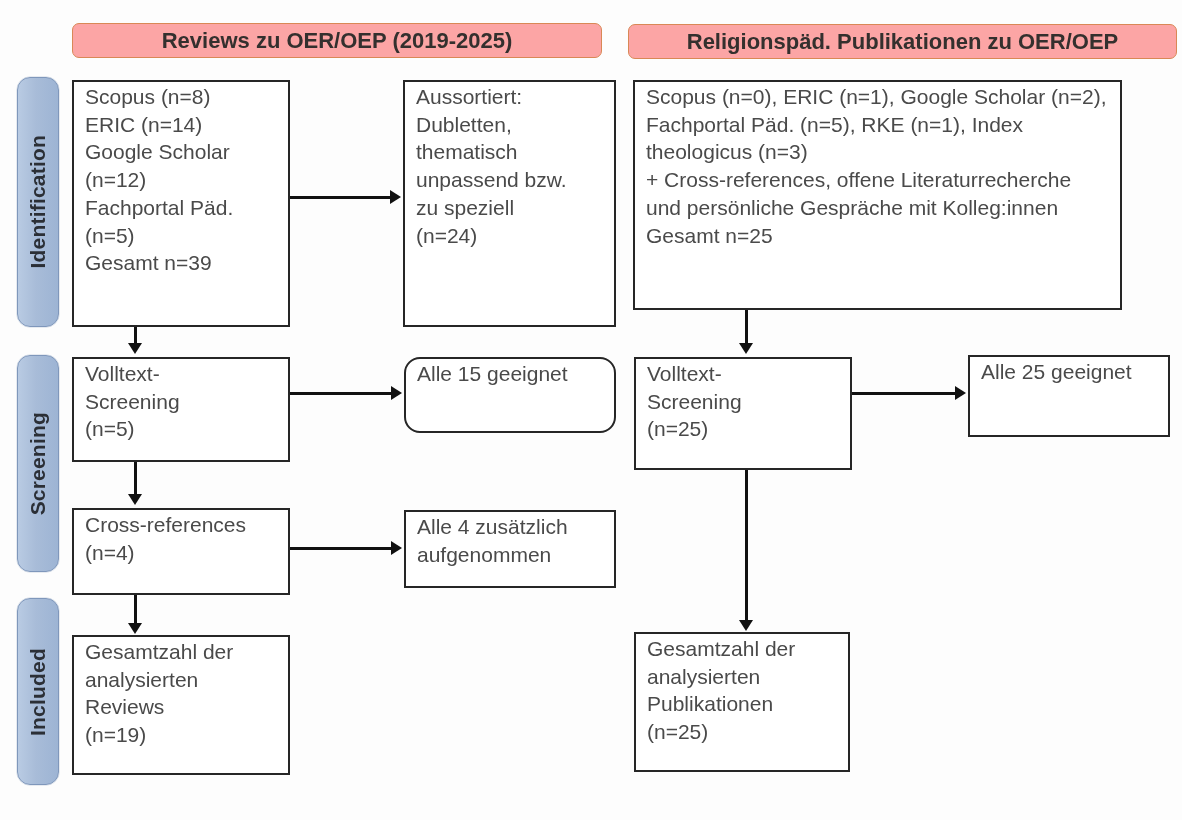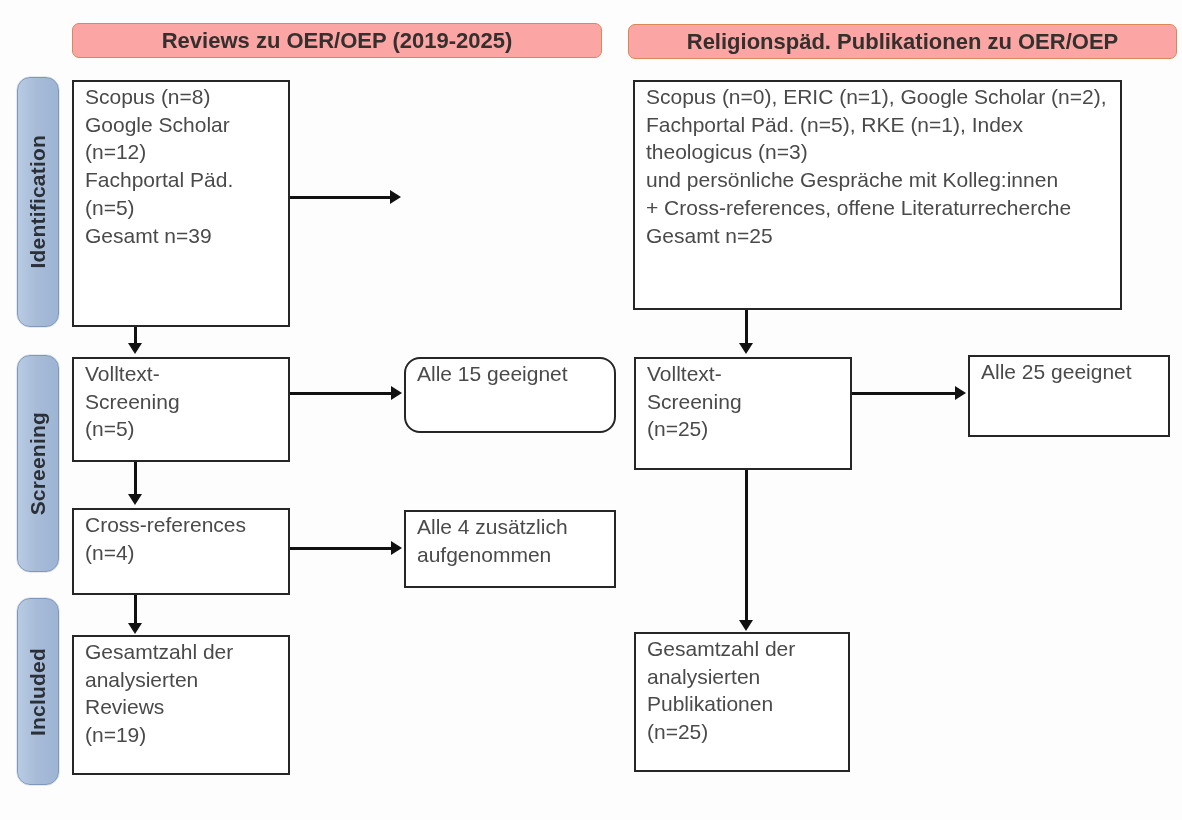--- a/index.html
+++ b/index.html
@@ -116,27 +116,36 @@
   <div class="banner" style="left:72px; top:23px; width:528px; height:33px;">
     <span>Reviews zu OER/OEP (2019-2025)</span>
   </div>
 
   <div class="banner" style="left:628px; top:24px; width:547px; height:33px;">
     <span>Religionspäd. Publikationen zu OER/OEP</span>
   </div>
 
   <div class="fbox" style="left:72px; top:80px; width:218px; height:247px;">
     <div class="line">Scopus (n=8)</div>
+    <div class="line">ERIC (n=14)</div>
     <div class="line">Google Scholar</div>
     <div class="line">(n=12)</div>
     <div class="line">Fachportal Päd.</div>
     <div class="line">(n=5)</div>
     <div class="line">Gesamt n=39</div>
   </div>
 
+  <div class="fbox" style="left:403px; top:80px; width:213px; height:247px;">
+    <div class="line">Aussortiert:</div>
+    <div class="line">Dubletten,</div>
+    <div class="line">thematisch</div>
+    <div class="line">unpassend bzw.</div>
+    <div class="line">zu speziell</div>
+    <div class="line">(n=24)</div>
+  </div>
 
   <div class="hline" style="left:290px; top:196px; width:100px;"></div>
   <div class="arrow-right" style="left:390px; top:190px;"></div>
 
   <div class="vline" style="left:134px; top:327px; height:16px;"></div>
   <div class="arrow-down" style="left:128px; top:343px;"></div>
 
   <div class="fbox" style="left:72px; top:357px; width:218px; height:105px;">
     <div class="line">Volltext-</div>
     <div class="line">Screening</div>
@@ -173,22 +182,22 @@
     <div class="line">Gesamtzahl der</div>
     <div class="line">analysierten</div>
     <div class="line">Reviews</div>
     <div class="line">(n=19)</div>
   </div>
 
   <div class="fbox wrapbox" style="left:633px; top:80px; width:489px; height:230px;">
     <div class="line">Scopus (n=0), ERIC (n=1), Google Scholar (n=2),</div>
     <div class="line">Fachportal Päd. (n=5), RKE (n=1), Index</div>
     <div class="line">theologicus (n=3)</div>
+    <div class="line">+ Cross-references, offene Literaturrecherche</div>
     <div class="line">und persönliche Gespräche mit Kolleg:innen</div>
-    <div class="line">+ Cross-references, offene Literaturrecherche</div>
     <div class="line">Gesamt n=25</div>
   </div>
 
   <div class="vline" style="left:745px; top:310px; height:33px;"></div>
   <div class="arrow-down" style="left:739px; top:343px;"></div>
 
   <div class="fbox" style="left:634px; top:357px; width:218px; height:113px;">
     <div class="line">Volltext-</div>
     <div class="line">Screening</div>
     <div class="line">(n=25)</div>

